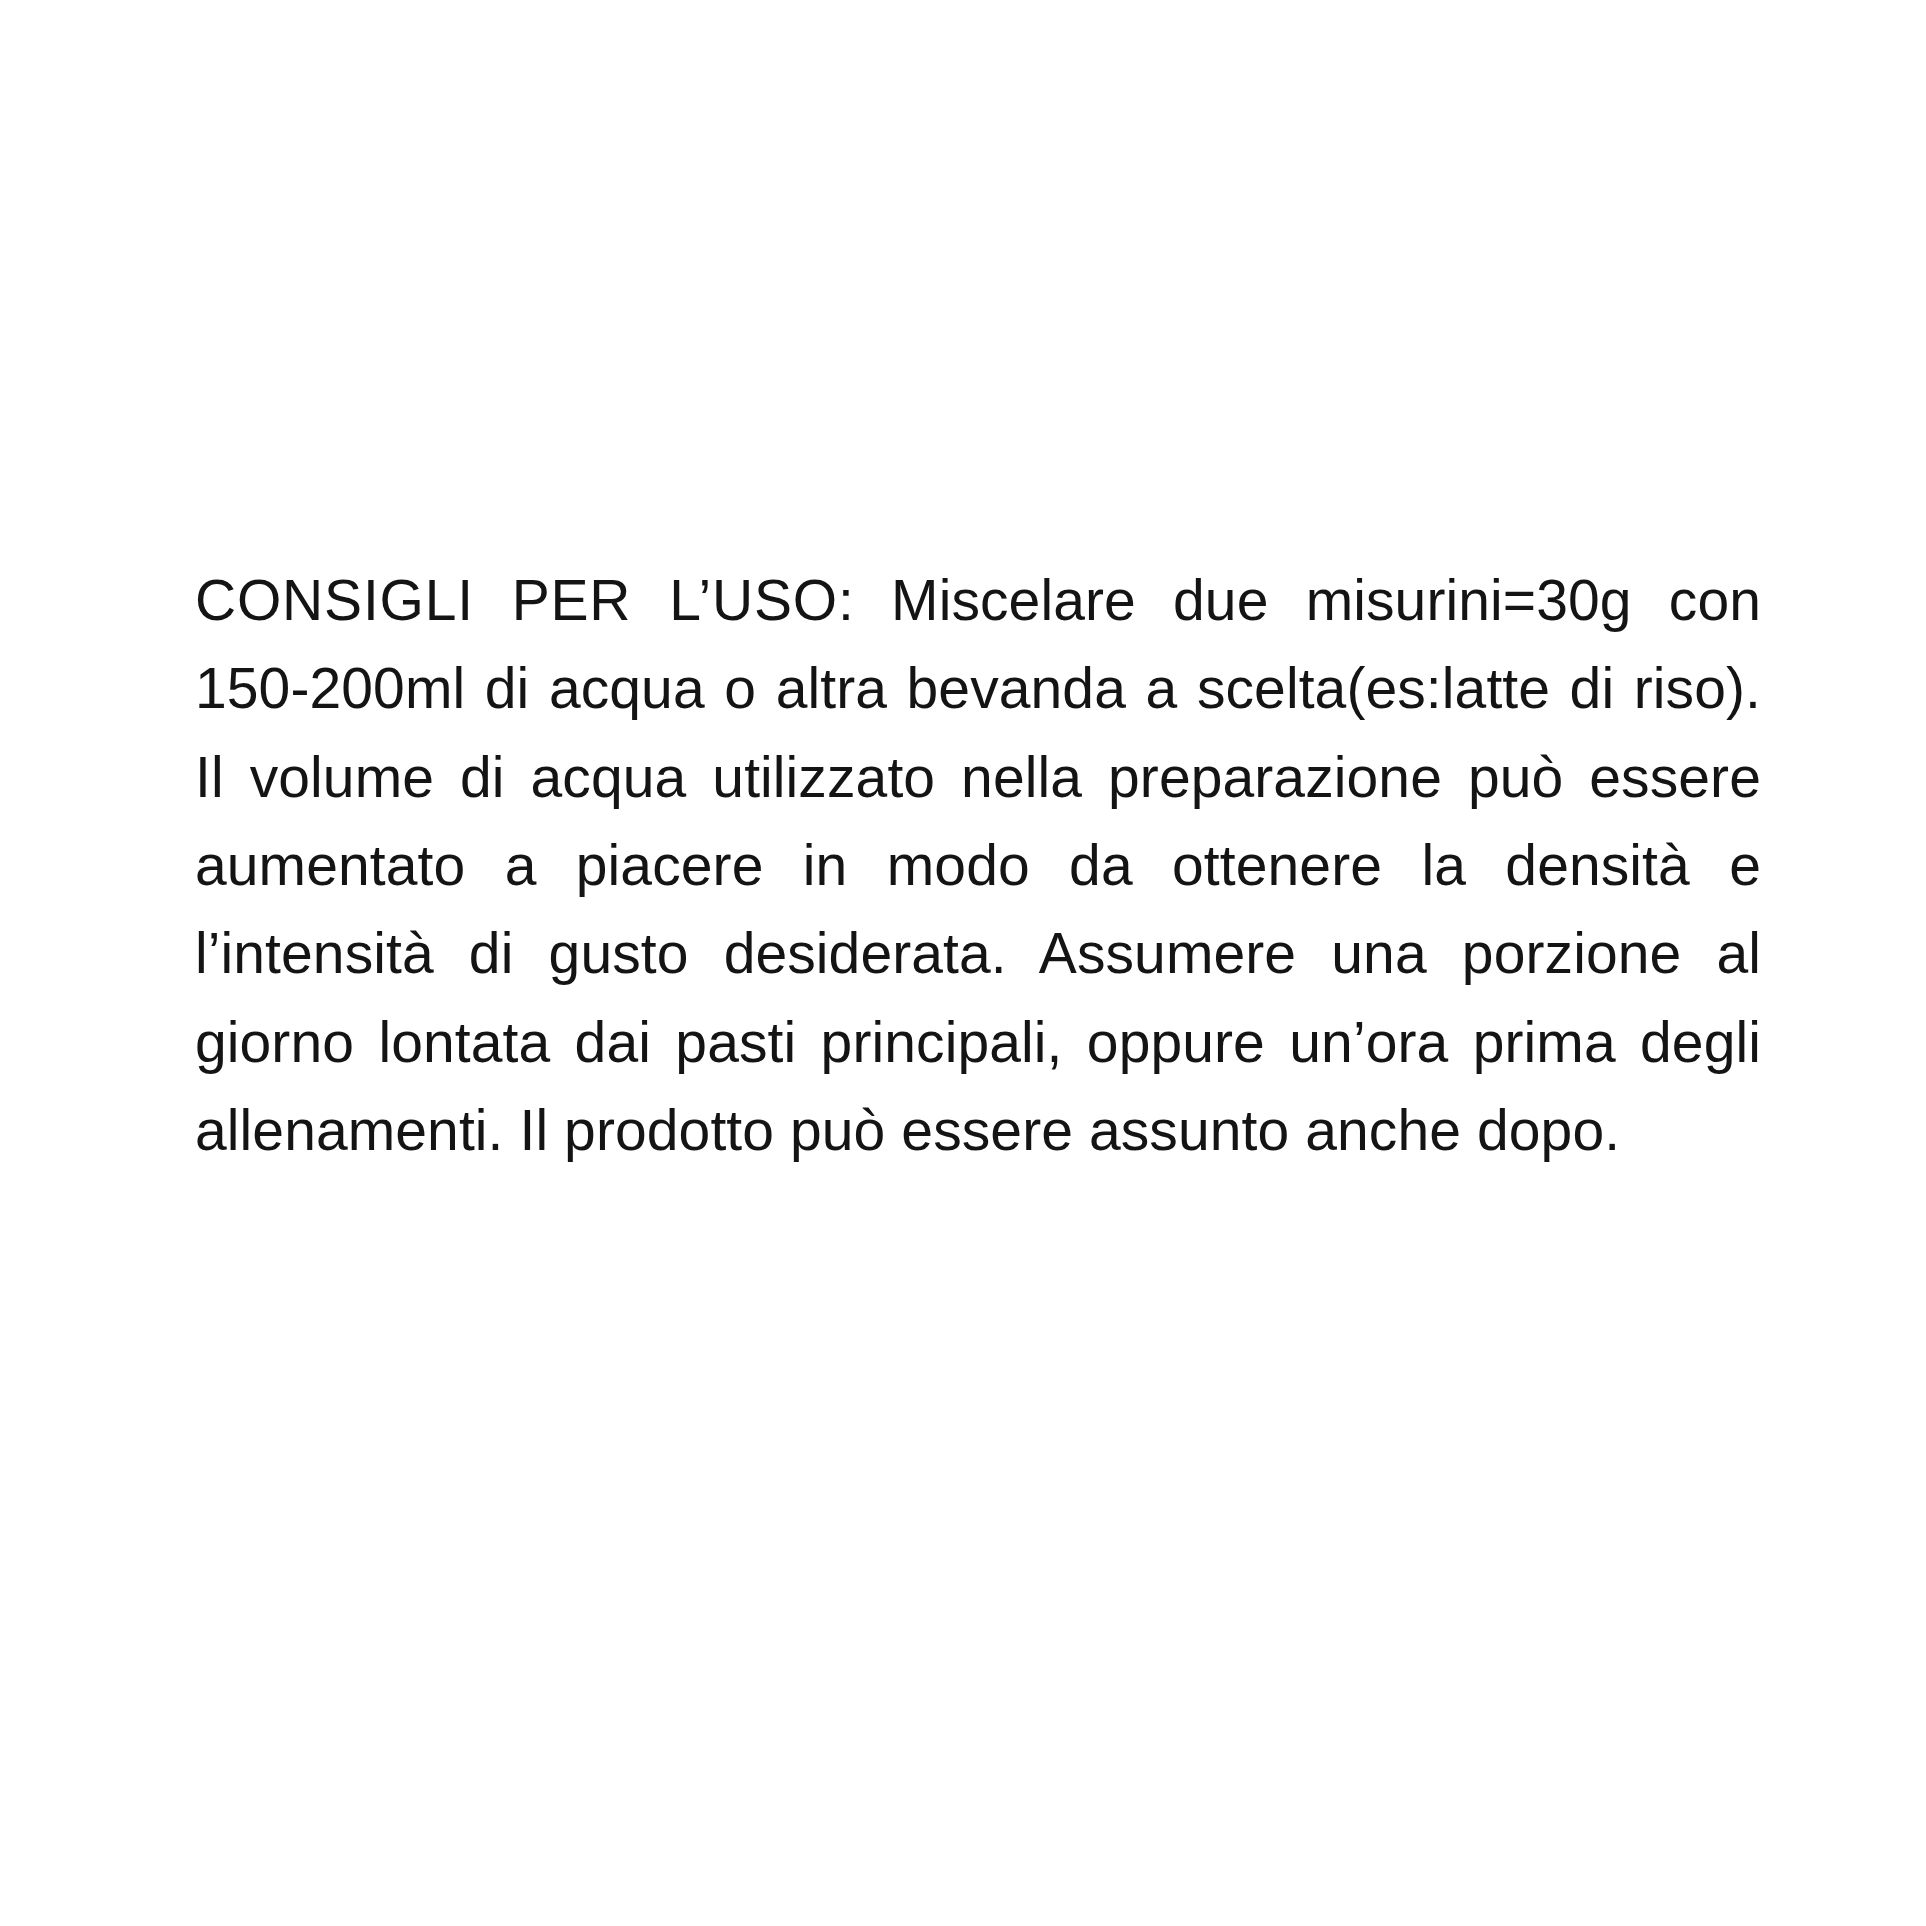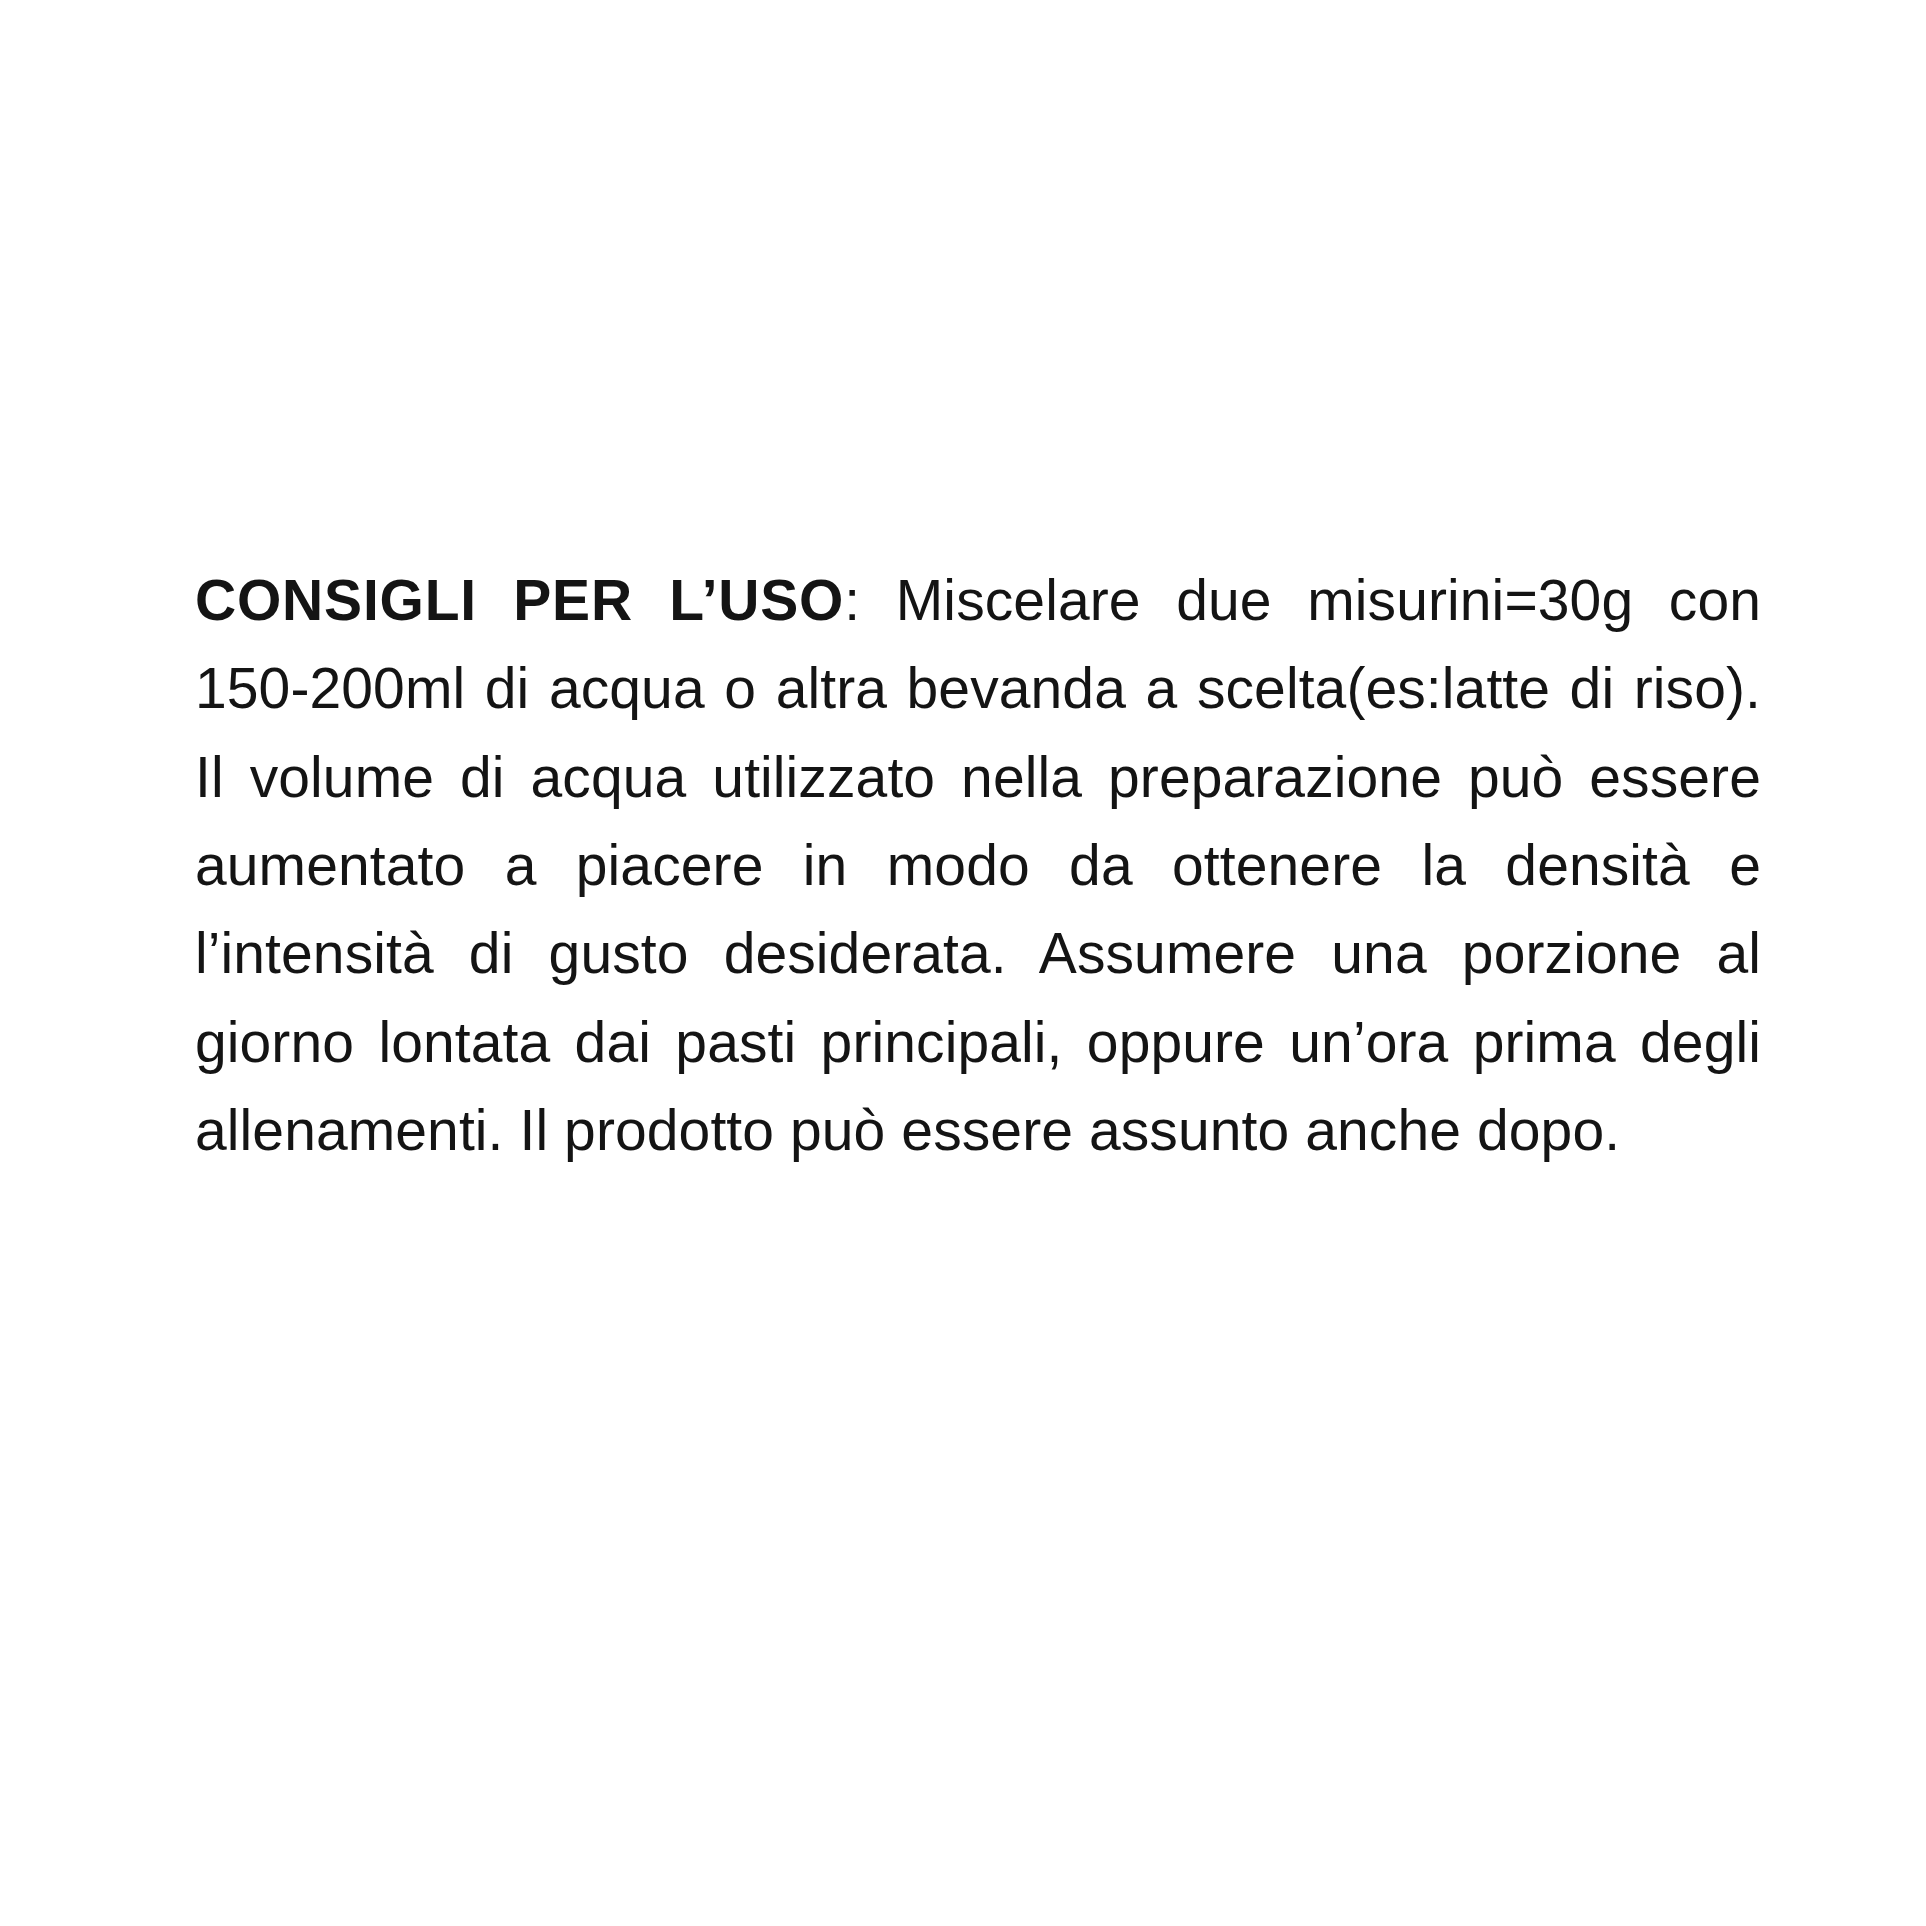--- a/index.html
+++ b/index.html
@@ -35,21 +35,21 @@
     font-size: 57px;
     line-height: 1.55;
     text-align: justify;
     text-justify: inter-word;
     letter-spacing: 0.1px;
     color: #141414;
     font-weight: 400;
   }
 
   .usage-paragraph .heading {
-    font-weight: 700;
+    font-weight: 400;
     letter-spacing: 0.8px;
   }
 </style>
 </head>
 <body>
 
 <div class="page">
   <div class="usage-block">
     <p class="usage-paragraph"><span class="heading">CONSIGLI PER L’USO</span><span>: </span><span>Miscelare due misurini=30g con 150-200ml di acqua o altra bevanda a scelta(es:latte di riso). Il volume di acqua utilizzato nella preparazione può essere aumentato a piacere in modo da ottenere la densità e l’intensità di gusto desiderata. Assumere una porzione al giorno lontata dai pasti principali, oppure un’ora prima degli allenamenti. Il prodotto può essere assunto anche dopo.</span></p>
   </div>

